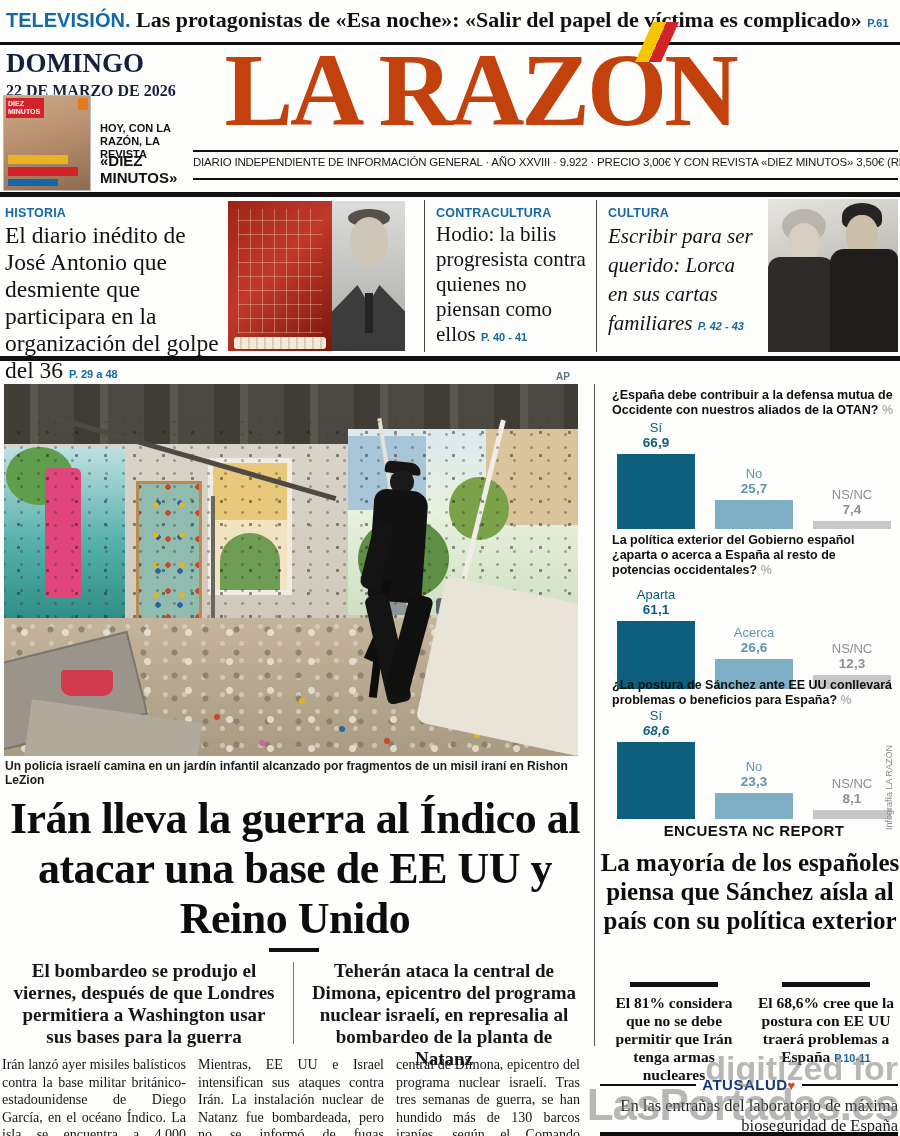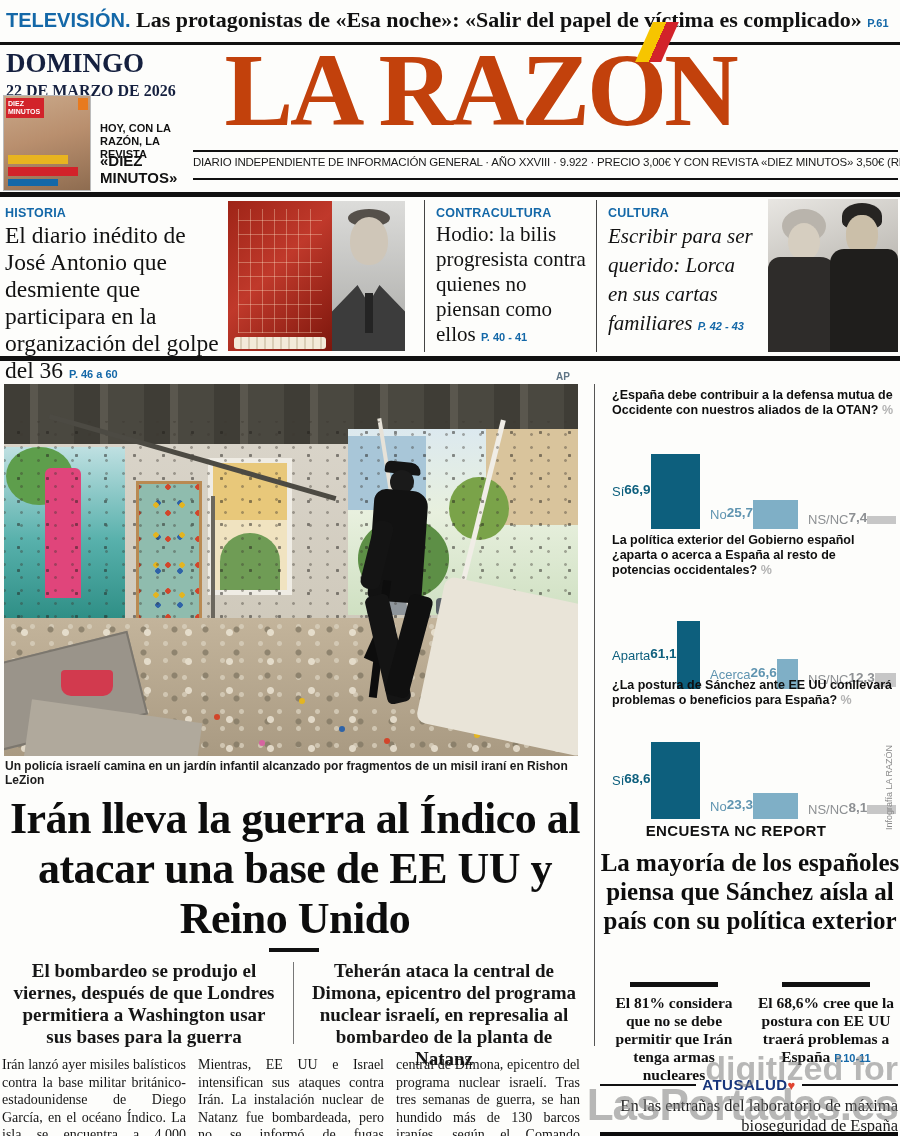--- a/index.html
+++ b/index.html
@@ -117,25 +117,25 @@
             font-weight:700;font-size:44px;line-height:50px;color:#0d0d0d;letter-spacing:-0.5px;}
   .decktick{left:269px;top:948px;width:50px;height:4px;background:#111;}
   .deck{font-family:"Liberation Serif",serif;font-weight:700;font-size:19px;line-height:22px;text-align:center;color:#161616;}
   .bodytext{font-family:"Liberation Serif",serif;font-size:14px;line-height:17.5px;text-align:justify;hyphens:auto;color:#151515;}
 
   
   .chart{left:612px;width:284px;}
   .q{font-size:12.5px;line-height:15px;font-weight:700;color:#0f0f0f;}
   .pct{color:#b3b3b3;font-weight:700;}
   .bars{height:104px;display:flex;justify-content:space-between;align-items:flex-end;margin-top:7px;}
-  .bar-col{width:88px;display:flex;flex-direction:row;justify-content:flex-end;align-items:center;}
+  .bar-col{width:88px;display:flex;flex-direction:column;justify-content:flex-end;align-items:center;}
   .bar-name{font-size:13px;line-height:15px;}
   .bar-val{font-size:13.5px;font-weight:700;line-height:16px;margin-bottom:3px;}
   .bar{width:78px;}
-  .encuesta{left:594px;top:822px;width:284px;text-align:center;font-weight:700;font-size:15px;letter-spacing:.4px;}
+  .encuesta{left:612px;top:822px;width:284px;text-align:center;font-weight:700;font-size:15px;letter-spacing:.4px;}
   .infocredit{left:884px;top:690px;height:140px;font-size:9px;color:#8a8a8a;writing-mode:vertical-rl;transform:rotate(180deg);}
   .pollhead{left:600px;top:848px;width:300px;text-align:center;font-family:"Liberation Serif",serif;font-weight:700;
             font-size:25px;line-height:29px;color:#0d0d0d;}
   .polldeck{left:606px;top:936px;width:288px;text-align:center;font-family:"Liberation Serif",serif;font-weight:700;
             font-size:18.5px;line-height:22px;}
   .brief{position:absolute;width:140px;text-align:center;font-family:"Liberation Serif",serif;font-weight:700;
          font-size:15.5px;line-height:18px;}
   .brief .bar-top{width:88px;height:5px;background:#111;margin:0 auto 7px auto;}
 
   
@@ -174,21 +174,21 @@
   <div class="abs logo"><span>LA RAZ</span><span class="o-wrap"><span>O</span><span class="flag"></span></span><span>N</span></div>
 
   <div class="abs rule" style="left:193px;top:150px;width:705px;height:2px;"></div>
   <div class="abs tagline"><span>DIARIO INDEPENDIENTE DE INFORMACIÓN GENERAL · AÑO XXVIII · 9.922 · PRECIO 3,00€ Y CON REVISTA «DIEZ MINUTOS» 3,50€ (REVISTA OPCIONAL) · </span></div>
   <div class="abs rule" style="left:193px;top:178px;width:705px;height:2px;"></div>
 
   <div class="abs rule" style="left:0;top:192px;width:900px;height:5px;"></div>
 
   <div class="abs" style="left:5px;top:206px;width:215px;">
     <div class="kicker">HISTORIA</div>
-    <div class="tz-title" style="font-size:23.5px;line-height:27px;margin-top:2px;"><span>El diario inédito de José Antonio que desmiente que participara en la organización del golpe del 36 </span><span class="pref">P. 46 a 60</span></div>
+    <div class="tz-title" style="font-size:23.5px;line-height:27px;margin-top:2px;"><span>El diario inédito de José Antonio que desmiente que participara en la organización del golpe del 36 </span><span class="pref">P. 29 a 48</span></div>
   </div>
   <div class="abs diary">
     <div class="grid"></div>
     <div class="lace"></div>
   </div>
   <div class="abs portrait">
     <div class="hair"></div>
     <div class="face"></div>
     <div class="suit"></div>
     <div class="tie"></div>
@@ -314,21 +314,21 @@
           <div class="bar-val" style="color: rgb(141, 144, 147);">12,3</div>
           <div class="bar" style="height: 14px; background: rgb(199, 199, 199);"></div>
         </div>
       </div>
   </section>
   <section class="abs chart" style="top:678px;">
     <div class="q"><span class="q-text">¿La postura de Sánchez ante EE UU conllevará problemas o beneficios para España?</span><span class="pct"> %</span></div>
     <div class="bars">
         <div class="bar-col">
           <div class="bar-name" style="color: rgb(13, 95, 125);">Sí</div>
-          <div class="bar-val" style="color: rgb(13, 95, 125);">68,6</div>
+          <div class="bar-val" style="color: rgb(13, 95, 125); font-style: italic;">68,6</div>
           <div class="bar" style="height: 77px; background: rgb(13, 95, 125);"></div>
         </div>
         <div class="bar-col">
           <div class="bar-name" style="color: rgb(95, 148, 176);">No</div>
           <div class="bar-val" style="color: rgb(95, 148, 176);">23,3</div>
           <div class="bar" style="height: 26px; background: rgb(127, 175, 198);"></div>
         </div>
         <div class="bar-col">
           <div class="bar-name" style="color: rgb(141, 144, 147);">NS/NC</div>
           <div class="bar-val" style="color: rgb(141, 144, 147); text-align: center;">8,1</div>

